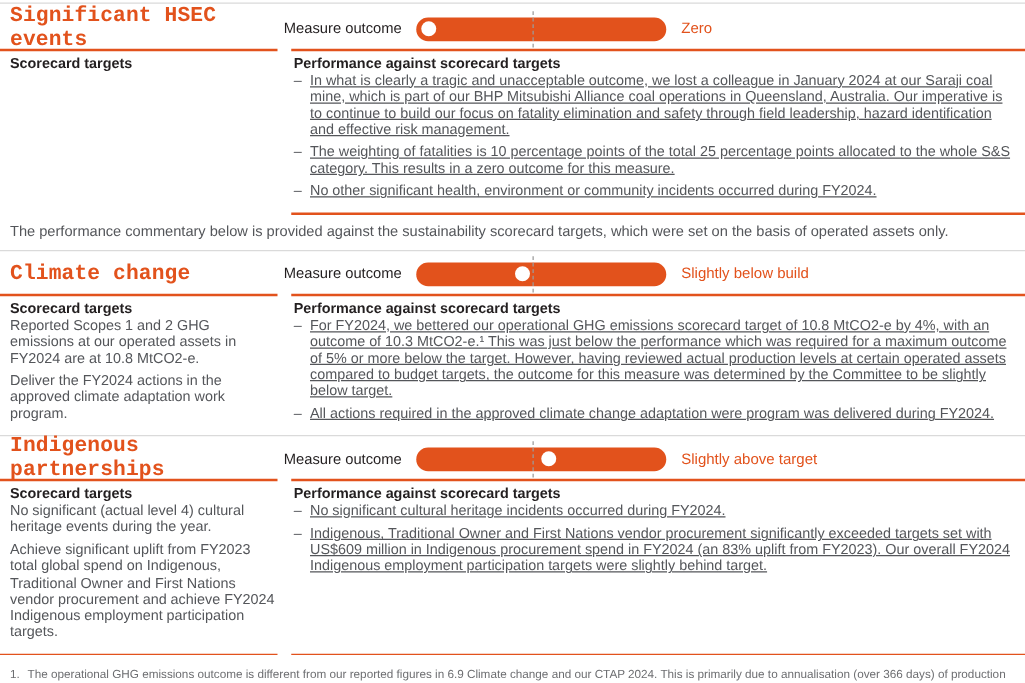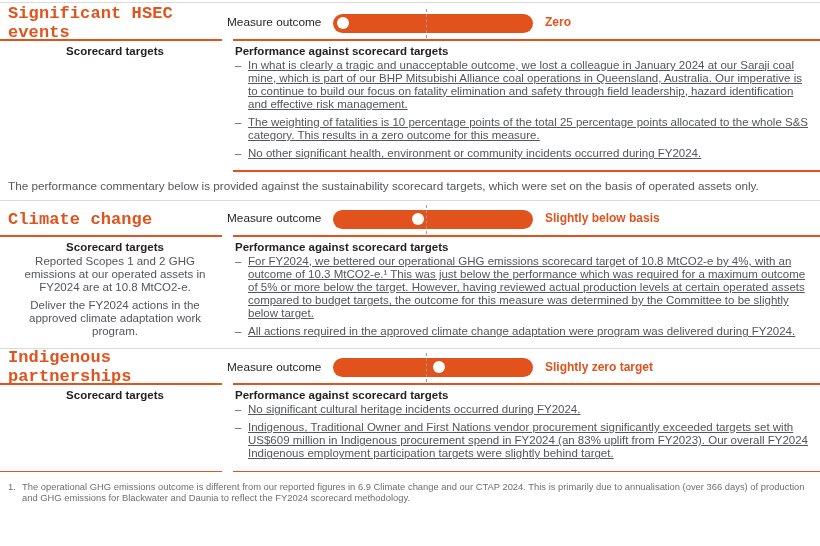--- a/index.html
+++ b/index.html
@@ -15,32 +15,32 @@
   
   .head-row{display:flex;align-items:center;height:26px;margin-bottom:3px;}
   .sec2 .head-row,.sec3 .head-row{margin-top:5px;}
   .sec-title{flex:0 0 227px;box-sizing:border-box;padding-left:8px;
     font-size:17px;font-weight:bold;color:#E2521C;letter-spacing:.1px;font-family:Liberation Mono, monospace;}
   .mo-label{flex:0 0 106px;font-size:11.8px;color:#231F20;}
   .slider{position:relative;flex:0 0 200px;height:19px;}
   .pill{position:absolute;left:0;top:0;width:200px;height:19px;background:#E2521C;border-radius:10px;}
   .mid-line{position:absolute;left:93px;top:-5px;height:29px;border-left:1px dashed #9B9B9B;}
   .dot{position:absolute;top:3.5px;width:12px;height:12px;border-radius:50%;background:#ffffff;}
-  .outcome{margin-left:12px;font-size:12px;font-weight:bold;color:#E2521C;white-space:nowrap;}
+  .outcome{margin-left:12px;font-size:12px;font-weight:normal;color:#E2521C;white-space:nowrap;}
 
   
   .hdr-rules{display:flex;}
   .rule-l{width:222px;height:1.5px;background:#E2521C;}
   .rule-gap{width:11px;}
   .rule-r{flex:1;height:1.5px;background:#E2521C;}
   .close-rule-r{height:1.5px;background:#E2521C;margin-left:233px;}
 
   
   .cols{display:flex;padding:4px 0 5px 0;}
-  .col-left{flex:0 0 222px;box-sizing:border-box;padding-left:8px;text-align:center;}
+  .col-left{flex:0 0 222px;box-sizing:border-box;padding-left:8px;}
   .col-right{flex:1;margin-left:13px;padding-right:8px;}
   .col-h{font-weight:bold;color:#231F20;margin:0 0 1px 0;}
   .tgt{margin:0 0 5px 0;}
   .bullet{display:flex;margin:0 0 5px 0;}
   .bm{flex:0 0 13px;}
   .bt{flex:1;text-decoration:underline;}
 
   .commentary{margin:7px 0 8px 0;padding:0 8px;color:#54565A;font-size:11.7px;}
 
   .footnote{display:flex;margin-top:9px;padding:0 8px;font-size:9.4px;line-height:1.2;color:#6D6E71;}
@@ -96,21 +96,21 @@
 
 <section class="sec2">
   <div class="head-row">
     <div class="sec-title">Climate change</div>
     <div class="mo-label">Measure outcome</div>
     <div class="slider">
       <div class="pill"></div>
       <div class="mid-line"></div>
       <div class="dot" style="left:79px"></div>
     </div>
-    <div class="outcome">Slightly below basis</div>
+    <div class="outcome">Slightly below build</div>
   </div>
   <div class="hdr-rules">
     <span class="rule-l"></span>
     <span class="rule-gap"></span>
     <span class="rule-r"></span>
   </div>
   <div class="cols">
     <div class="col-left">
       <p class="col-h">Scorecard targets</p>
       <p class="tgt">Reported Scopes 1 and 2 GHG emissions at our operated assets in FY2024 are at 10.8 MtCO2-e.</p>
@@ -134,30 +134,32 @@
 
 <section class="sec3">
   <div class="head-row">
     <div class="sec-title">Indigenous partnerships</div>
     <div class="mo-label">Measure outcome</div>
     <div class="slider">
       <div class="pill"></div>
       <div class="mid-line"></div>
       <div class="dot" style="left:100px"></div>
     </div>
-    <div class="outcome">Slightly zero target</div>
+    <div class="outcome">Slightly above target</div>
   </div>
   <div class="hdr-rules">
     <span class="rule-l"></span>
     <span class="rule-gap"></span>
     <span class="rule-r"></span>
   </div>
   <div class="cols">
     <div class="col-left">
       <p class="col-h">Scorecard targets</p>
+      <p class="tgt">No significant (actual level 4) cultural heritage events during the year.</p>
+      <p class="tgt">Achieve significant uplift from FY2023 total global spend on Indigenous, Traditional Owner and First Nations vendor procurement and achieve FY2024 Indigenous employment participation targets.</p>
     </div>
     <div class="col-right">
       <p class="col-h">Performance against scorecard targets</p>
       <div class="bullet">
         <span class="bm">–</span>
         <span class="bt">No significant cultural heritage incidents occurred during FY2024.</span>
       </div>
       <div class="bullet">
         <span class="bm">–</span>
         <span class="bt">Indigenous, Traditional Owner and First Nations vendor procurement significantly exceeded targets set with US$609 million in Indigenous procurement spend in FY2024 (an 83% uplift from FY2023). Our overall FY2024 Indigenous employment participation targets were slightly behind target.</span>

